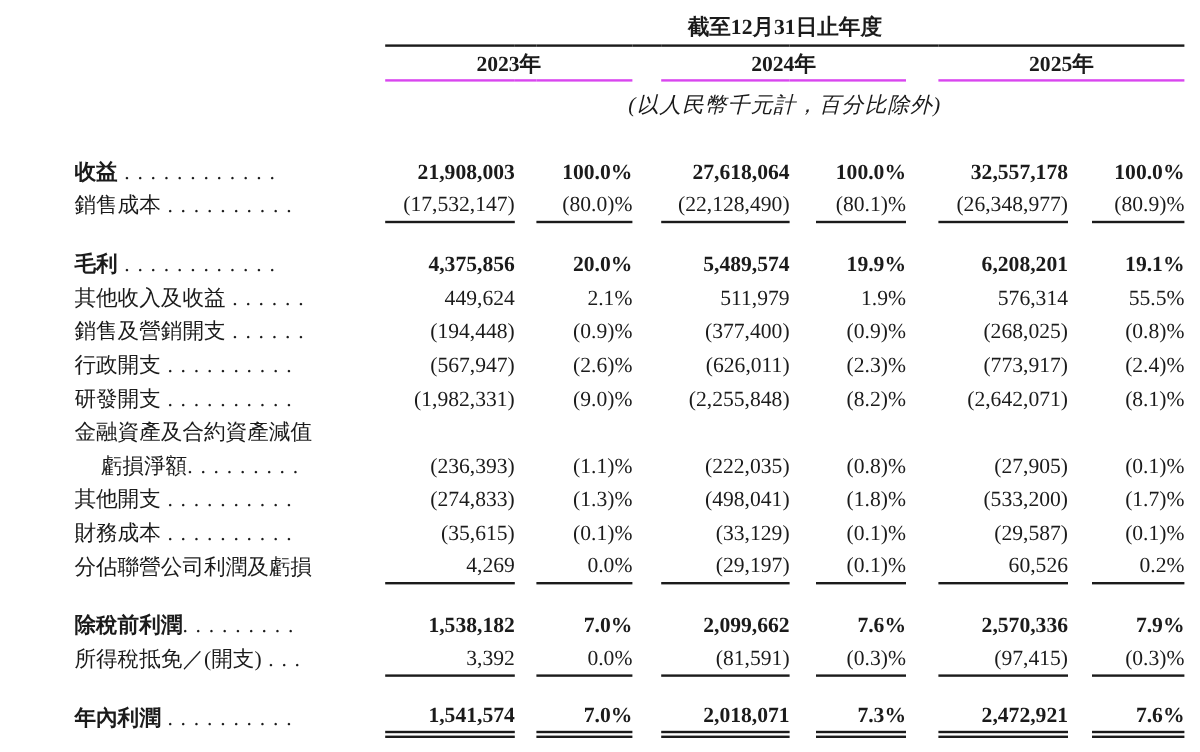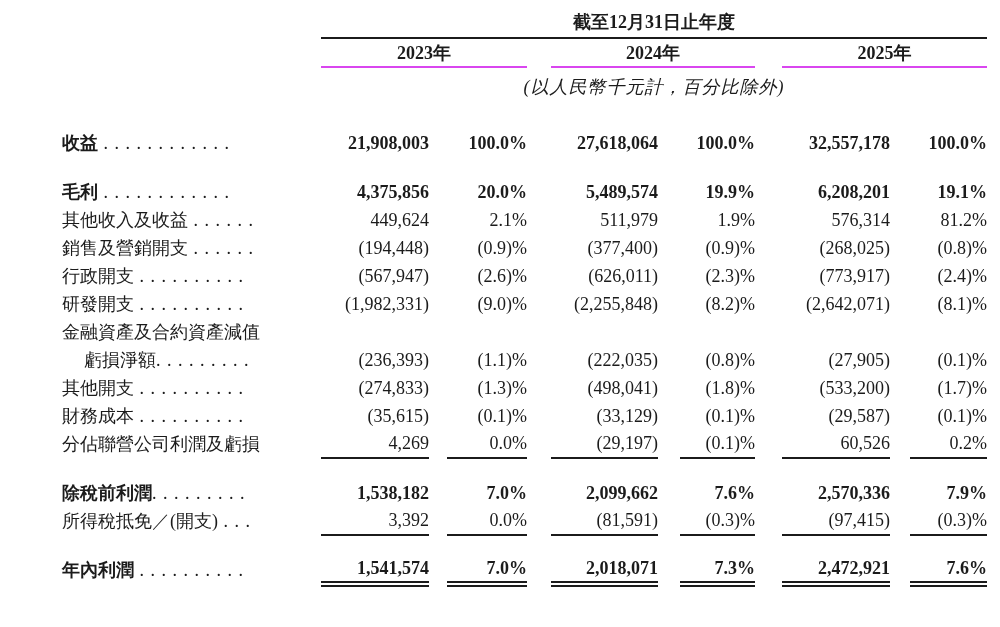--- a/index.html
+++ b/index.html
@@ -110,20 +110,34 @@
           <td class="val">100.0%</td>
           <td class="sp"></td>
           <td class="val">27,618,064</td>
           <td class="sp"></td>
           <td class="val">100.0%</td>
           <td class="sp"></td>
           <td class="val">32,557,178</td>
           <td class="sp"></td>
           <td class="val">100.0%</td>
         </tr>
+        <tr class="data">
+          <td class="lbl"><span class="lblname">銷售成本</span><span class="dots"> . . . . . . . . . .</span></td>
+          <td class="val u1">(17,532,147)</td>
+          <td class="sp"></td>
+          <td class="val u1">(80.0)%</td>
+          <td class="sp"></td>
+          <td class="val u1">(22,128,490)</td>
+          <td class="sp"></td>
+          <td class="val u1">(80.1)%</td>
+          <td class="sp"></td>
+          <td class="val u1">(26,348,977)</td>
+          <td class="sp"></td>
+          <td class="val u1">(80.9)%</td>
+        </tr>
         <tr class="gap">
           <td colspan="12"></td>
         </tr>
         <tr class="data bold">
           <td class="lbl"><span class="lblname">毛利</span><span class="dots"> . . . . . . . . . . . .</span></td>
           <td class="val">4,375,856</td>
           <td class="sp"></td>
           <td class="val">20.0%</td>
           <td class="sp"></td>
           <td class="val">5,489,574</td>
@@ -139,21 +153,21 @@
           <td class="val">449,624</td>
           <td class="sp"></td>
           <td class="val">2.1%</td>
           <td class="sp"></td>
           <td class="val">511,979</td>
           <td class="sp"></td>
           <td class="val">1.9%</td>
           <td class="sp"></td>
           <td class="val">576,314</td>
           <td class="sp"></td>
-          <td class="val">81.2%</td>
+          <td class="val">55.5%</td>
         </tr>
         <tr class="data">
           <td class="lbl"><span class="lblname">銷售及營銷開支</span><span class="dots"> . . . . . .</span></td>
           <td class="val">(194,448)</td>
           <td class="sp"></td>
           <td class="val">(0.9)%</td>
           <td class="sp"></td>
           <td class="val">(377,400)</td>
           <td class="sp"></td>
           <td class="val">(0.9)%</td>

